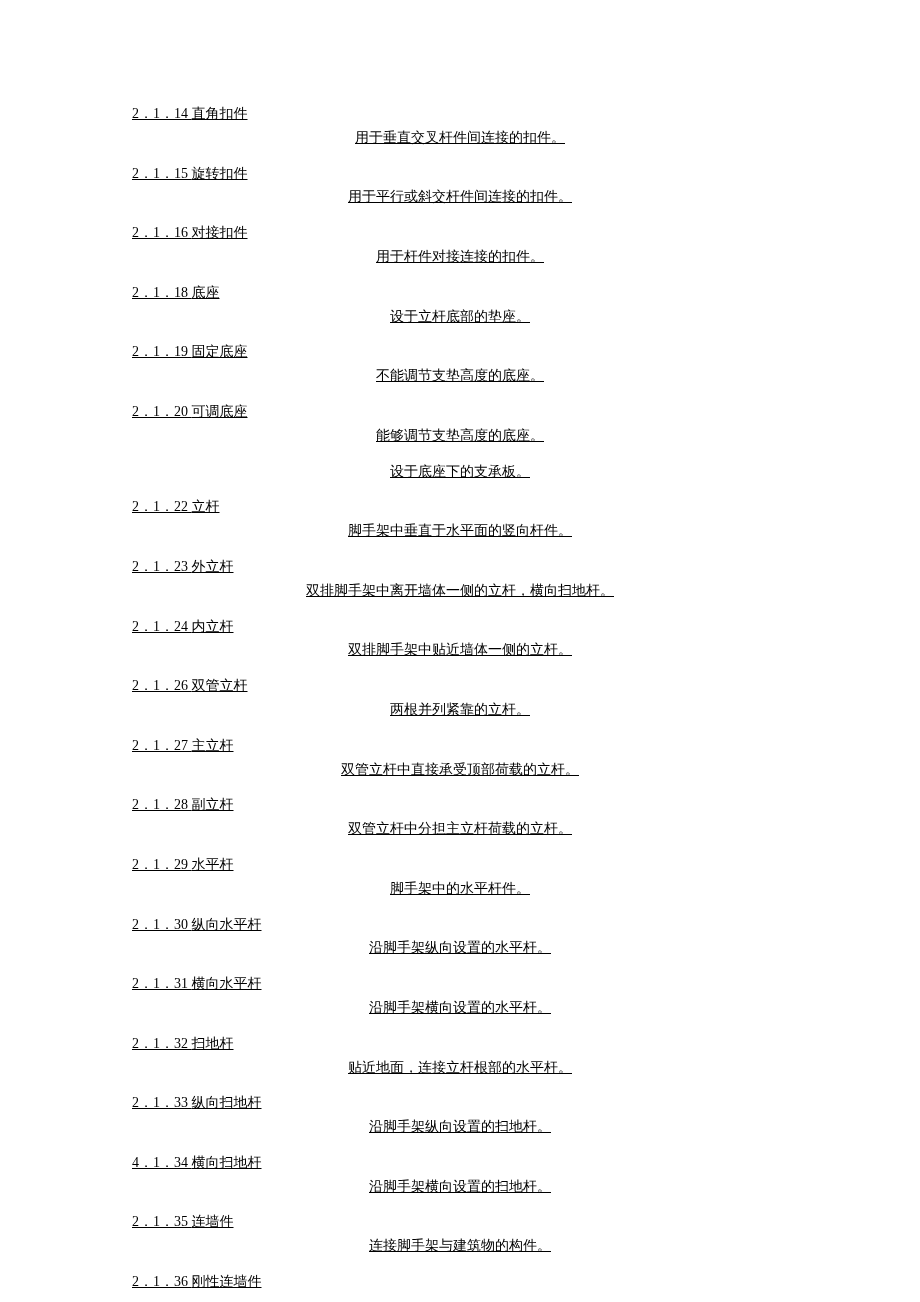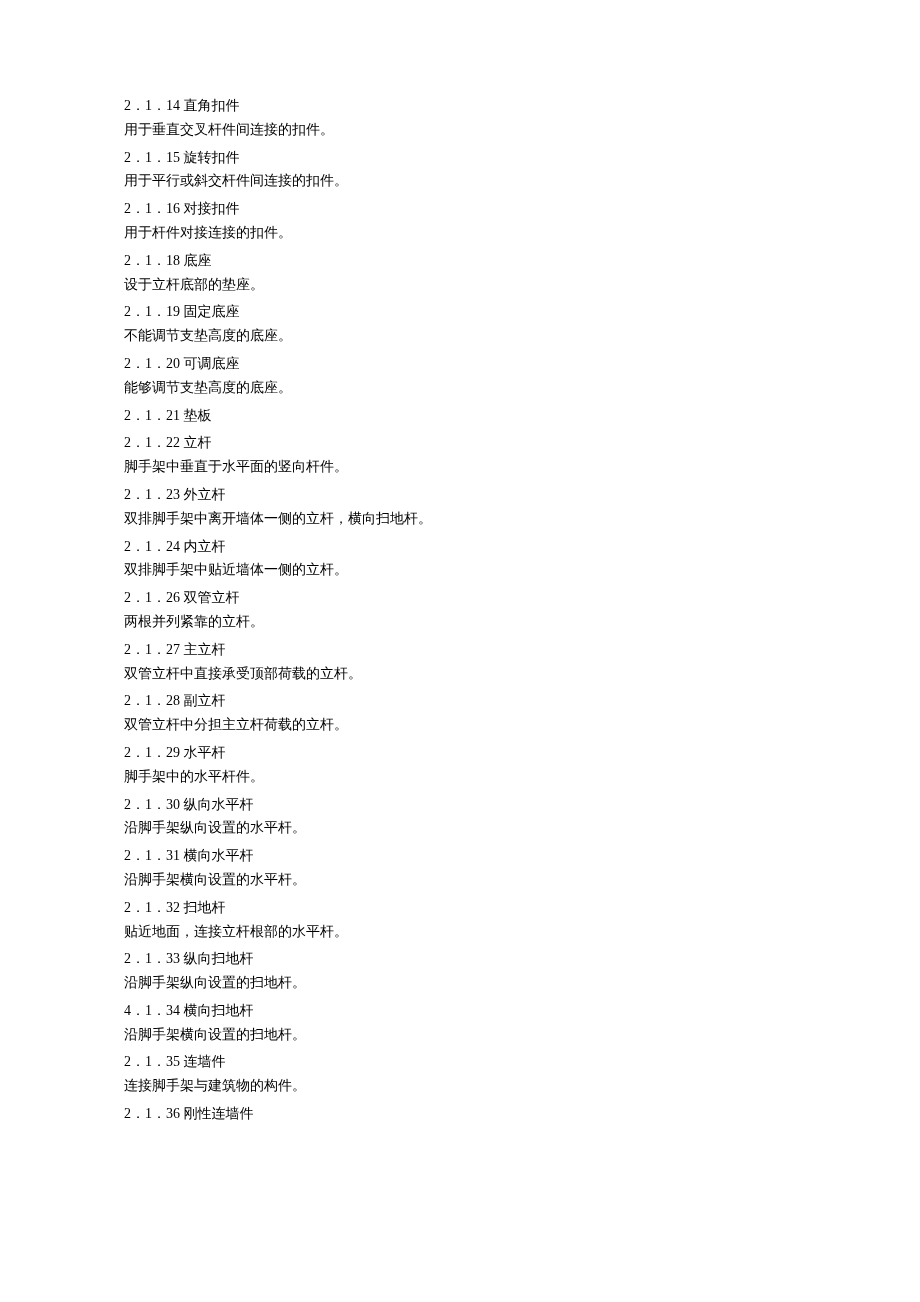--- a/index.html
+++ b/index.html
@@ -11,28 +11,30 @@
     color: #000000;
     line-height: 1.7;
   }
   .page {
     width: 920px;
     min-height: 1302px;
     box-sizing: border-box;
     padding: 90px 120px 90px 120px;
   }
   .entry {
-    margin: 4px;
+    margin: 12px;
+    text-decoration: underline;
   }
   .term-line {
     margin: 0;
     white-space: pre;
   }
   .def-line {
     margin: 0;
+    text-align: center;
   }
 </style>
 </head>
 <body>
 
 <div class="page">
   <div id="entries-container">
       <div class="entry">
         <p class="term-line"><span>2．1．14</span> <span>直角扣件</span></p>
         <p class="def-line">用于垂直交叉杆件间连接的扣件。</p>
@@ -51,21 +53,21 @@
       </div>
       <div class="entry">
         <p class="term-line"><span>2．1．19</span> <span>固定底座</span></p>
         <p class="def-line">不能调节支垫高度的底座。</p>
       </div>
       <div class="entry">
         <p class="term-line"><span>2．1．20</span> <span>可调底座</span></p>
         <p class="def-line">能够调节支垫高度的底座。</p>
       </div>
       <div class="entry">
-        <p class="term-line"><span>2．1．21</span> <span>垫板</span></p>
+        <p class="def-line">设于底座下的支承板。</p>
       </div>
       <div class="entry">
         <p class="term-line"><span>2．1．22</span> <span>立杆</span></p>
         <p class="def-line">脚手架中垂直于水平面的竖向杆件。</p>
       </div>
       <div class="entry">
         <p class="term-line"><span>2．1．23</span> <span>外立杆</span></p>
         <p class="def-line">双排脚手架中离开墙体一侧的立杆，横向扫地杆。</p>
       </div>
       <div class="entry">

